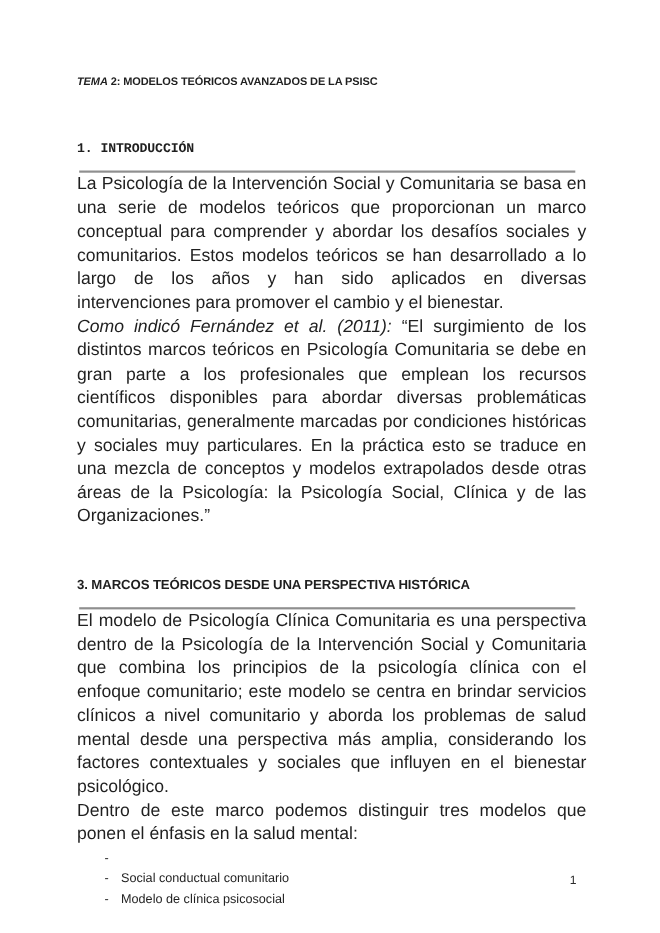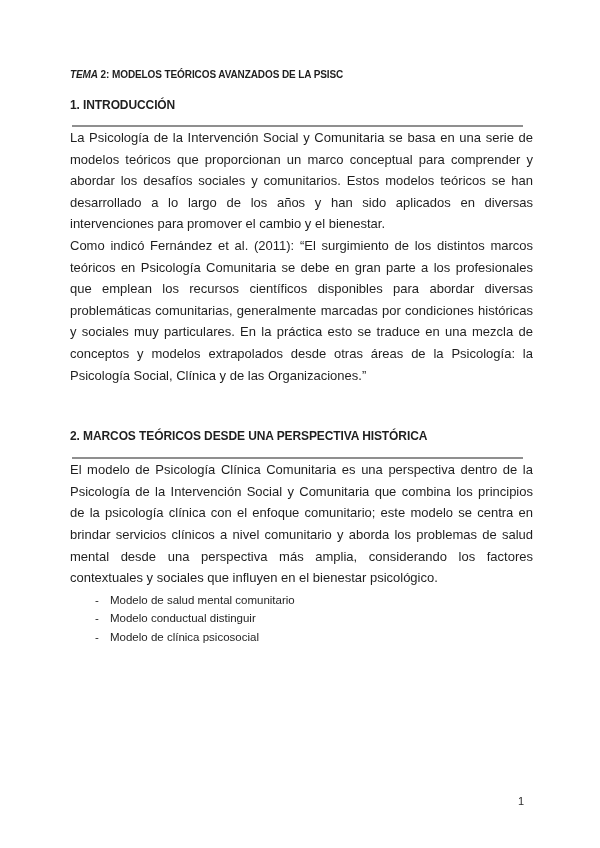--- a/index.html
+++ b/index.html
@@ -30,41 +30,42 @@
   .doc-title .title-prefix {
     font-style: italic;
   }
   .h-section {
     margin: 0;
     font-size: 12px;
     font-weight: bold;
     line-height: 13px;
     letter-spacing: -0.1px;
   }
-  .h-intro   { margin-top: 16px; }
+  .h-intro   { margin-top: 46px; font-family: Liberation Mono, monospace; }
   .h-marcos  { margin-top: 44px; }
   .h-modelo  { margin-top: 17px; }
   .rule {
     height: 2px;
     width: 451px;
     margin: 13px 0 0 2px;
     background: #8f8f8f;
   }
   .rule-2 { margin-top: 14px; }
   p.body {
     margin: 0;
-    font-size: 13px;
+    font-size: 16px;
     line-height: 21.6px;
     text-align: justify;
   }
   .p-intro  { margin-top: 5px; }
   .p-quote  { margin-top: 12px; }
   .p-modelo { margin-top: 6px; }
   .p-dentro { margin-top: 1px; }
   .attribution {
+    font-style: italic;
   }
   .bullet-list {
     margin-top: 2px;
   }
   .bullet-item {
     display: flex;
     font-size: 11.5px;
     line-height: 18.5px;
   }
   .bullet-dash {
@@ -89,35 +90,35 @@
 
     <h1 class="doc-title"><span class="title-prefix">TEMA</span><span> 2: MODELOS TEÓRICOS AVANZADOS DE LA PSISC</span></h1>
 
     <h2 class="h-section h-intro">1. INTRODUCCIÓN</h2>
     <div class="rule"></div>
 
     <p class="body p-intro">La Psicología de la Intervención Social y Comunitaria se basa en una serie de modelos teóricos que proporcionan un marco conceptual para comprender y abordar los desafíos sociales y comunitarios. Estos modelos teóricos se han desarrollado a lo largo de los años y han sido aplicados en diversas intervenciones para promover el cambio y el bienestar.</p>
 
     <p class="body p-quote"><span class="attribution">Como indicó Fernández et al. (2011): </span><span>“El surgimiento de los distintos marcos teóricos en Psicología Comunitaria se debe en gran parte a los profesionales que emplean los recursos científicos disponibles para abordar diversas problemáticas comunitarias, generalmente marcadas por condiciones históricas y sociales muy particulares. En la práctica esto se traduce en una mezcla de conceptos y modelos extrapolados desde otras áreas de la Psicología: la Psicología Social, Clínica y de las Organizaciones.”</span></p>
 
-    <h2 class="h-section h-marcos">2. MARCOS TEÓRICOS DESDE UNA PERSPECTIVA HISTÓRICA</h2>
+    <h2 class="h-section h-marcos">3. MARCOS TEÓRICOS DESDE UNA PERSPECTIVA HISTÓRICA</h2>
 
     <div class="rule rule-2"></div>
 
     <p class="body p-modelo">El modelo de Psicología Clínica Comunitaria es una perspectiva dentro de la Psicología de la Intervención Social y Comunitaria que combina los principios de la psicología clínica con el enfoque comunitario; este modelo se centra en brindar servicios clínicos a nivel comunitario y aborda los problemas de salud mental desde una perspectiva más amplia, considerando los factores contextuales y sociales que influyen en el bienestar psicológico.</p>
 
+    <p class="body p-dentro">Dentro de este marco podemos distinguir tres modelos que ponen el énfasis en la salud mental:</p>
 
     <div class="bullet-list">
       <div class="bullet-item">
         <span class="bullet-dash">-</span>
-        <span>Modelo de salud mental comunitario</span>
       </div>
       <div class="bullet-item">
         <span class="bullet-dash">-</span>
-        <span>Modelo conductual distinguir</span>
+        <span>Social conductual comunitario</span>
       </div>
       <div class="bullet-item">
         <span class="bullet-dash">-</span>
         <span>Modelo de clínica psicosocial</span>
       </div>
     </div>
 
   </div>
 
   <div class="page-number">1</div>

